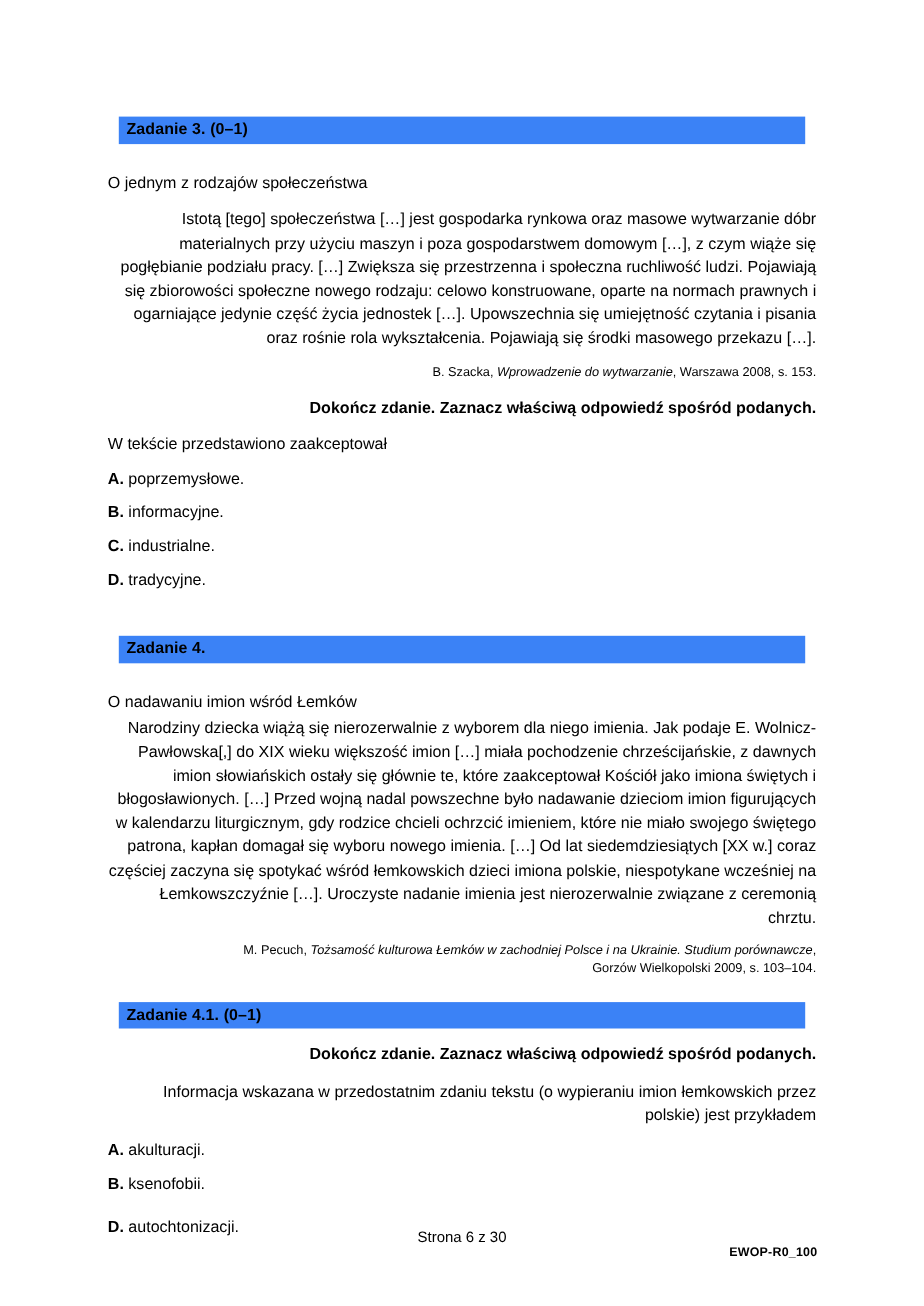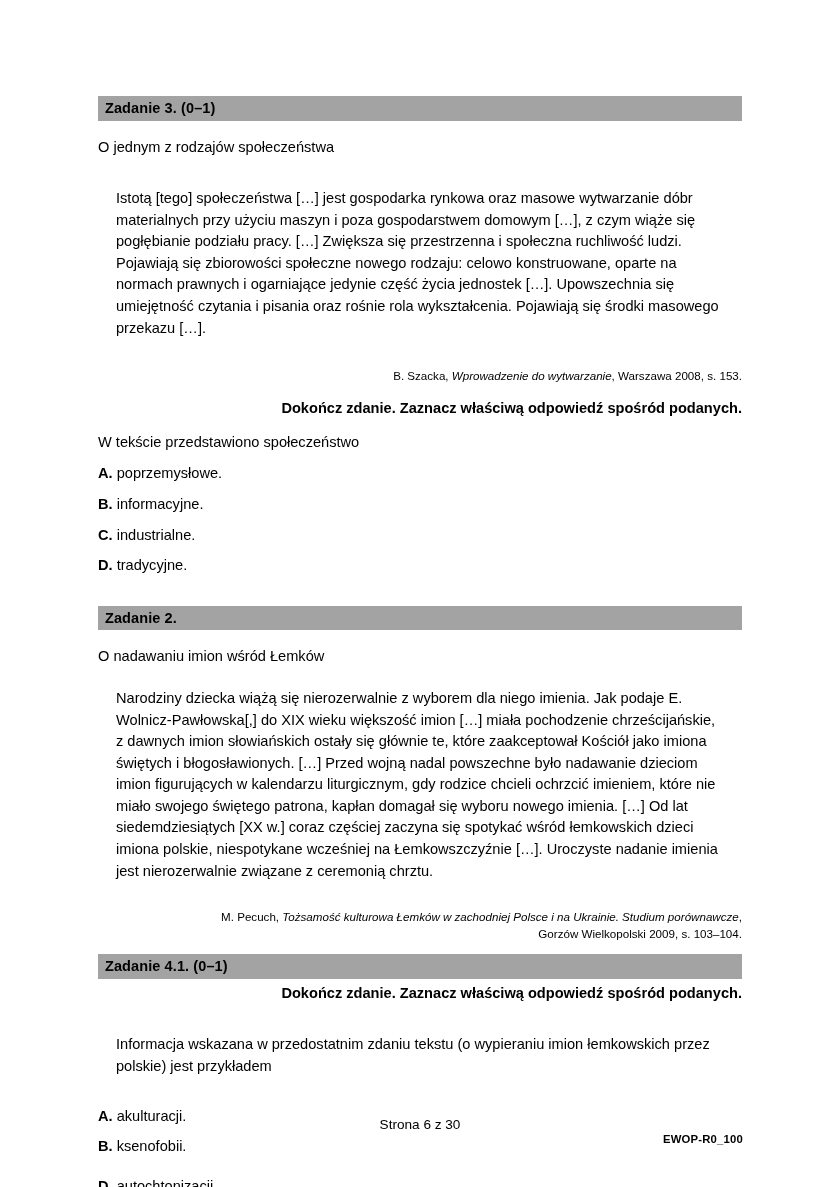--- a/index.html
+++ b/index.html
@@ -24,34 +24,34 @@
   }
   .content {
     position: absolute;
     left: 98px;
     top: 96px;
     width: 644px;
   }
 
   
   .task-band {
-    background: #a3a3a3;
+    background: #3b82f6;
     font-weight: bold;
     font-size: 14.5px;
     line-height: 1.0;
     padding: 5px 0 5px 7px;
-    margin: 0;
+    margin: 10px;
     letter-spacing: 0.1px;
   }
 
   .body-text {
     font-size: 14.6px;
     line-height: 21.6px;
-    margin: 18px;
-    text-align: left;
+    margin: 0;
+    text-align: right;
   }
 
   .intro-line {
     font-size: 14.6px;
     line-height: 21.6px;
     margin: 0;
   }
 
   .bold-instruction {
     font-size: 14.6px;
@@ -115,21 +115,21 @@
     <div class="intro-line">O jednym z rodzajów społeczeństwa</div>
     <div class="sp-12"></div>
     <div class="body-text">Istotą [tego] społeczeństwa […] jest gospodarka rynkowa oraz masowe wytwarzanie dóbr materialnych przy użyciu maszyn i poza gospodarstwem domowym […], z czym wiąże się pogłębianie podziału pracy. […] Zwiększa się przestrzenna i społeczna ruchliwość ludzi. Pojawiają się zbiorowości społeczne nowego rodzaju: celowo konstruowane, oparte na normach prawnych i ogarniające jedynie część życia jednostek […]. Upowszechnia się umiejętność czytania i pisania oraz rośnie rola wykształcenia. Pojawiają się środki masowego przekazu […].</div>
     <div class="sp-10"></div>
     <div class="citation">
       <span>B. Szacka, </span><i>Wprowadzenie do wytwarzanie</i><span>, Warszawa 2008, s. 153.</span>
     </div>
     <div class="sp-14"></div>
     <div class="bold-instruction">Dokończ zdanie. Zaznacz właściwą odpowiedź spośród podanych.</div>
     <div class="sp-12"></div>
-    <div class="intro-line">W tekście przedstawiono społeczeństwo</div>
+    <div class="intro-line">W tekście przedstawiono zaakceptował</div>
     <div class="sp-10"></div>
     <div class="option">
       <span class="letter">A.</span>
       <span>poprzemysłowe.</span>
     </div>
     <div class="sp-9"></div>
     <div class="option">
       <span class="letter">B.</span>
       <span>informacyjne.</span>
     </div>
@@ -139,21 +139,21 @@
       <span>industrialne.</span>
     </div>
     <div class="sp-9"></div>
     <div class="option">
       <span class="letter">D.</span>
       <span>tradycyjne.</span>
     </div>
 
     <div style="height:29px"></div>
 
-    <div class="task-band">Zadanie 2.</div>
+    <div class="task-band">Zadanie 4.</div>
     <div class="sp-16"></div>
     <div class="intro-line">O nadawaniu imion wśród Łemków</div>
     <div class="sp-2"></div>
     <div class="body-text">Narodziny dziecka wiążą się nierozerwalnie z wyborem dla niego imienia. Jak podaje E. Wolnicz-Pawłowska[,] do XIX wieku większość imion […] miała pochodzenie chrześcijańskie, z dawnych imion słowiańskich ostały się głównie te, które zaakceptował Kościół jako imiona świętych i błogosławionych. […] Przed wojną nadal powszechne było nadawanie dzieciom imion figurujących w kalendarzu liturgicznym, gdy rodzice chcieli ochrzcić imieniem, które nie miało swojego świętego patrona, kapłan domagał się wyboru nowego imienia. […] Od lat siedemdziesiątych [XX w.] coraz częściej zaczyna się spotykać wśród łemkowskich dzieci imiona polskie, niespotykane wcześniej na Łemkowszczyźnie […]. Uroczyste nadanie imienia jest nierozerwalnie związane z ceremonią chrztu.</div>
     <div class="sp-8"></div>
     <div class="citation">
       <div>
         <span>M. Pecuch, </span><i>Tożsamość kulturowa Łemków w zachodniej Polsce i na Ukrainie. Studium porównawcze</i><span>,</span>
       </div>
       <div>Gorzów Wielkopolski 2009, s. 103–104.</div>

